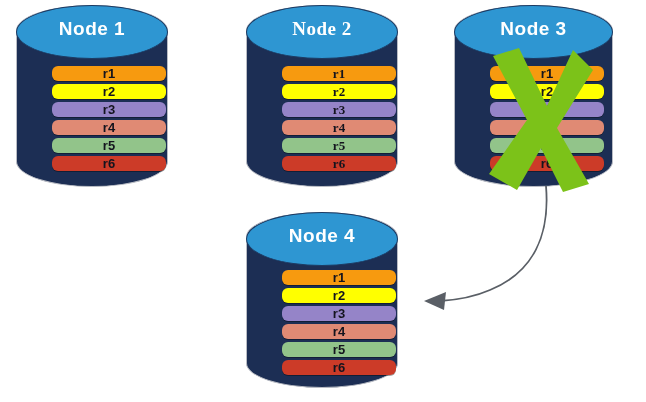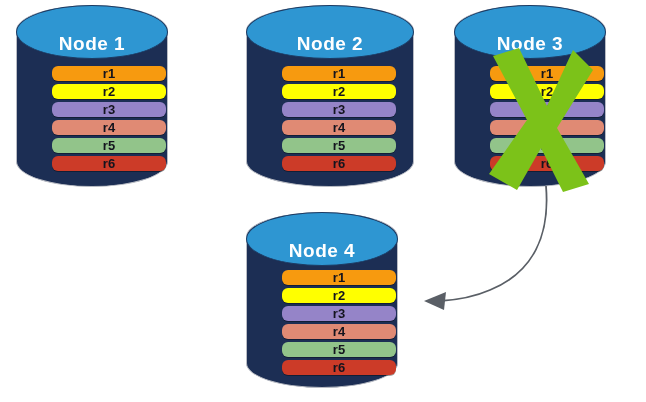--- a/index.html
+++ b/index.html
@@ -38,21 +38,21 @@
     width: 100%;
     height: 54px;
     background: #2e96d2;
     border: 1.5px solid #1d3b63;
     border-radius: 50%;
     box-sizing: border-box;
   }
   .cyl-title {
     position: absolute;
     left: 0;
-    top: 28px;
+    top: 13px;
     width: 100%;
     text-align: center;
     color: #ffffff;
     font-size: 19px;
     font-weight: bold;
     letter-spacing: 0.5px;
     z-index: 4;
     pointer-events: none;
   }
   .rows {
@@ -101,35 +101,35 @@
     <div class="rows">
       <div class="row" style="left:36px; top:61px; width:114px; background:#f79a0f;">r1</div>
       <div class="row" style="left:36px; top:79px; width:114px; background:#ffff00;">r2</div>
       <div class="row" style="left:36px; top:97px; width:114px; background:#9584c8;">r3</div>
       <div class="row" style="left:36px; top:115px; width:114px; background:#e08a74;">r4</div>
       <div class="row" style="left:36px; top:133px; width:114px; background:#92c48a;">r5</div>
       <div class="row" style="left:36px; top:151px; width:114px; background:#cc3b28;">r6</div>
     </div>
   </div>
 
-  <div class="node" style="left:246px; top:5px; width:168px; height:182px;">
+  <div class="node" style="left:246px; top:5px; width:152px; height:182px;font-family:Liberation Serif, serif;">
     <div class="cyl-body"></div>
     <div class="cyl-top"></div>
     <div class="cyl-title">Node  2</div>
     <div class="rows">
       <div class="row" style="left:36px; top:61px; width:114px; background:#f79a0f;">r1</div>
       <div class="row" style="left:36px; top:79px; width:114px; background:#ffff00;">r2</div>
       <div class="row" style="left:36px; top:97px; width:114px; background:#9584c8;">r3</div>
       <div class="row" style="left:36px; top:115px; width:114px; background:#e08a74;">r4</div>
       <div class="row" style="left:36px; top:133px; width:114px; background:#92c48a;">r5</div>
       <div class="row" style="left:36px; top:151px; width:114px; background:#cc3b28;">r6</div>
     </div>
   </div>
 
-  <div class="node" style="left:454px; top:5px; width:152px; height:182px;">
+  <div class="node" style="left:454px; top:5px; width:152px; height:182px;padding-left:7px;">
     <div class="cyl-body"></div>
     <div class="cyl-top"></div>
     <div class="cyl-title">Node  3</div>
     <div class="rows">
       <div class="row" style="left:36px; top:61px; width:114px; background:#f79a0f;">r1</div>
       <div class="row" style="left:36px; top:79px; width:114px; background:#ffff00;">r2</div>
       <div class="row" style="left:36px; top:97px; width:114px; background:#9584c8;">r3</div>
       <div class="row" style="left:36px; top:115px; width:114px; background:#e08a74;">r4</div>
       <div class="row" style="left:36px; top:133px; width:114px; background:#92c48a;">r5</div>
       <div class="row" style="left:36px; top:151px; width:114px; background:#cc3b28;">r6</div>

